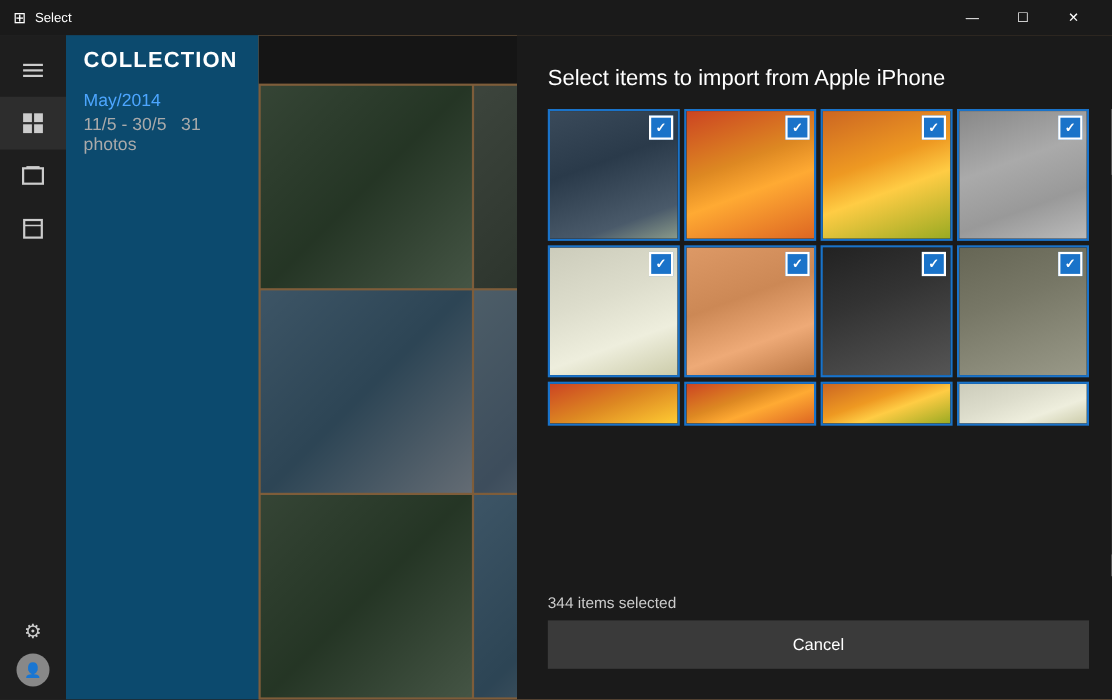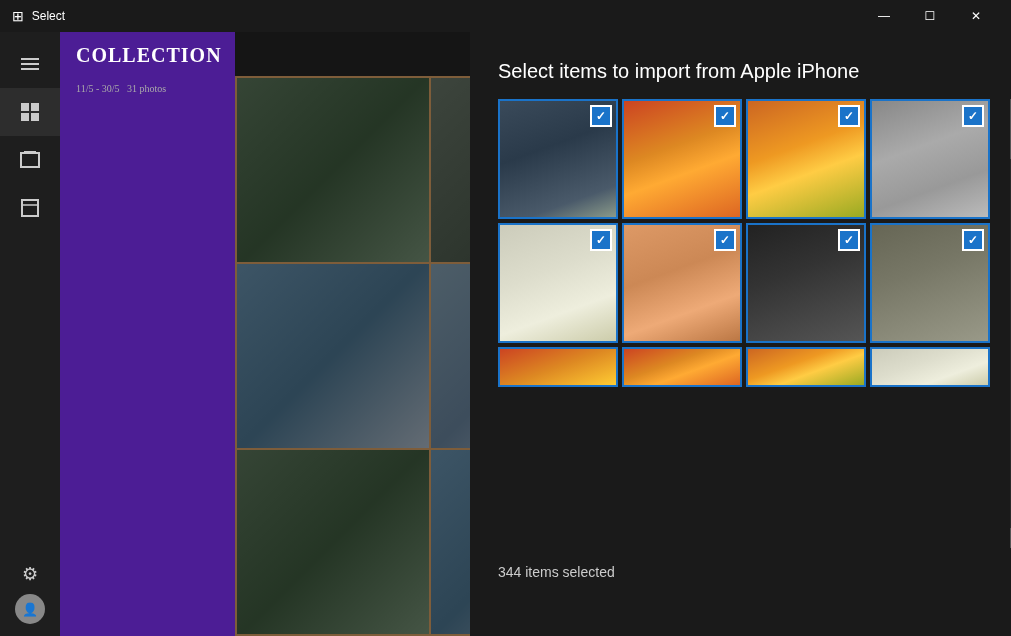--- a/index.html
+++ b/index.html
@@ -109,44 +109,43 @@
       width: 60px;
       height: 40px;
       display: flex;
       align-items: center;
       justify-content: center;
     }
 
     
     .left-panel {
       width: 175px;
-      background: #4c1d95;
+      background: #0c4a6e;
       padding: 12px 16px;
       z-index: 2;
-      font-family: Liberation Serif, serif;
     }
     .collection-title {
       color: #fff;
       font-size: 20px;
       font-weight: 600;
       letter-spacing: 1px;
       margin-bottom: 16px;
     }
     .month-group {
       margin-bottom: 8px;
     }
     .month-label {
       color: #4da6ff;
       font-size: 16px;
       font-weight: 500;
       margin-bottom: 4px;
     }
     .date-range {
       color: #aaa;
-      font-size: 10px;
+      font-size: 16px;
     }
 
     
     .photo-area {
       flex: 1;
       position: relative;
       background: #fdba74;
       overflow: hidden;
     }
 
@@ -318,21 +317,21 @@
       font-weight: bold;
     }
 
     
     .dialog-footer {
       padding: 16px 28px 28px 28px;
     }
     .items-selected {
       color: #ccc;
       font-size: 14px;
-      margin-bottom: 28px;
+      margin-bottom: 8px;
     }
     .dialog-buttons {
       display: flex;
       gap: 4px;
     }
     .btn-continue {
       flex: 1;
       height: 44px;
       background: #1a73c9;
       border: none;
@@ -440,20 +439,21 @@
         <div class="avatar-circle">
           <span>👤</span>
         </div>
       </div>
     </div>
   </div>
 
   <div class="left-panel">
     <div class="collection-title">COLLECTION</div>
     <div class="month-group">
+      <div class="month-label">May/2014</div>
       <div class="date-range">
         <span>11/5 - 30/5</span>
         &nbsp;
         <span>31 photos</span>
       </div>
     </div>
   </div>
 
   <div class="photo-area">
 
@@ -545,17 +545,18 @@
         <div class="dialog-scrollbar">
           <div class="scroll-arrow top">▲</div>
           <div class="dialog-scrollbar-thumb"></div>
           <div class="scroll-arrow bottom">▼</div>
         </div>
       </div>
 
       <div class="dialog-footer">
         <div class="items-selected">344 items selected</div>
         <div class="dialog-buttons">
+          <button class="btn-cancel">Cancel</button>
         </div>
       </div>
     </div>
   </div>
 </div>
 
 </body></html>

